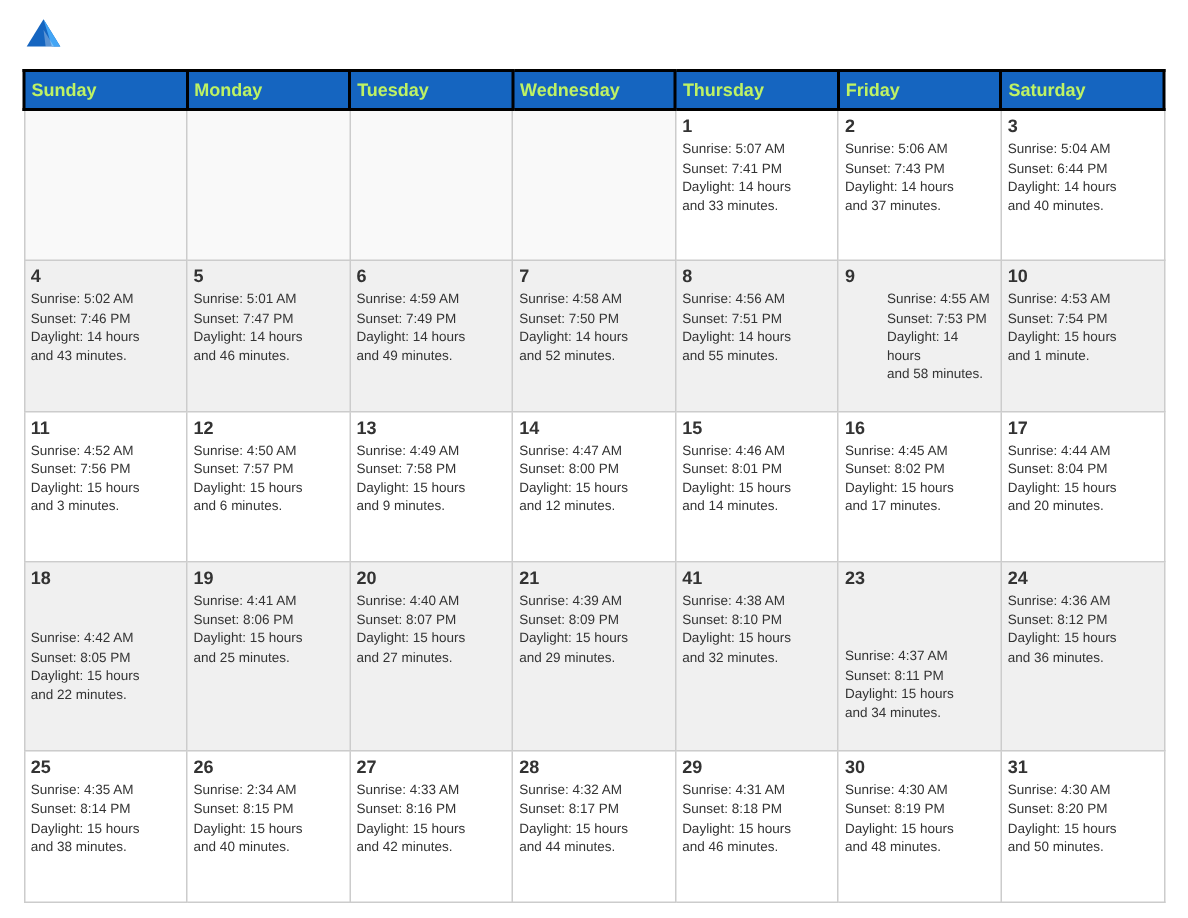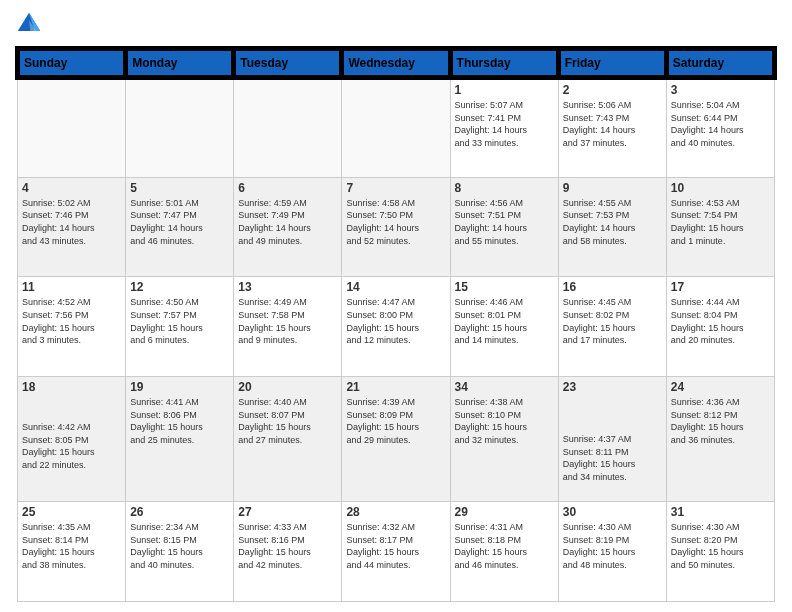--- a/index.html
+++ b/index.html
@@ -56,26 +56,26 @@
     }
     .calendar {
       flex: 1;
       border: 1px solid #ccc;
       border-collapse: collapse;
       width: 100%;
       table-layout: fixed;
     }
     .calendar th {
       background-color: #1565c0;
-      color: #000000;
+      color: #bef264;
       font-size: 12px;
       font-weight: bold;
       padding: 5px 4px;
       text-align: left;
-      border: 5px solid #000000;
+      border: 2px solid #000000;
     }
     .calendar td {
       vertical-align: top;
       border: 1px solid #ccc;
       padding: 3px 4px;
       font-size: 9.5px;
       color: #333;
       background: #fff;
       height: 88px;
     }
@@ -198,21 +198,21 @@
           </td>
           <td>
             <span class="day-number">8</span>
             <div class="day-info" style="white-space: pre-line;">Sunrise: 4:56 AM
 Sunset: 7:51 PM
 Daylight: 14 hours
 and 55 minutes.</div>
           </td>
           <td>
             <span class="day-number">9</span>
-            <div class="day-info" style="white-space: pre-line;">Sunrise: 4:55 AM
+            <div class="day-info" style="white-space: pre-line; margin-left: 28px;">Sunrise: 4:55 AM
 Sunset: 7:53 PM
 Daylight: 14 hours
 and 58 minutes.</div>
           </td>
           <td>
             <span class="day-number">10</span>
             <div class="day-info" style="white-space: pre-line;">Sunrise: 4:53 AM
 Sunset: 7:54 PM
 Daylight: 15 hours
 and 1 minute.</div>
@@ -292,21 +292,21 @@
 and 27 minutes.</div>
           </td>
           <td>
             <span class="day-number">21</span>
             <div class="day-info" style="white-space: pre-line;">Sunrise: 4:39 AM
 Sunset: 8:09 PM
 Daylight: 15 hours
 and 29 minutes.</div>
           </td>
           <td>
-            <span class="day-number">34</span>
+            <span class="day-number">41</span>
             <div class="day-info" style="white-space: pre-line;">Sunrise: 4:38 AM
 Sunset: 8:10 PM
 Daylight: 15 hours
 and 32 minutes.</div>
           </td>
           <td>
             <span class="day-number">23</span>
             <div class="day-info" style="white-space: pre-line; margin-top: 39px;">Sunrise: 4:37 AM
 Sunset: 8:11 PM
 Daylight: 15 hours

